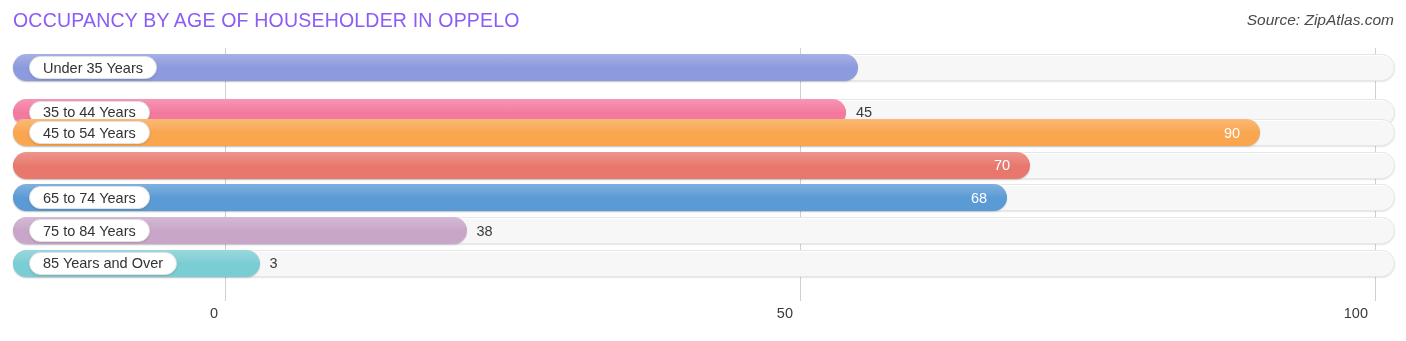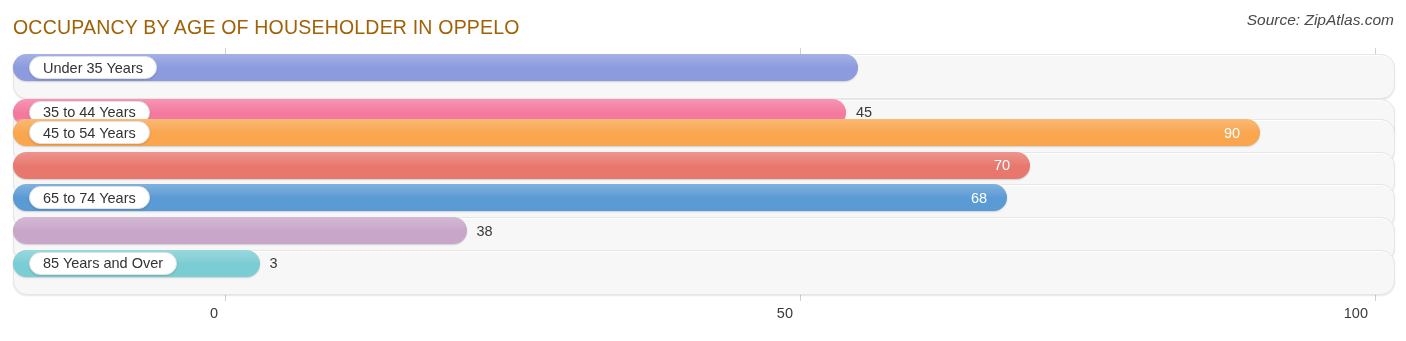--- a/index.html
+++ b/index.html
@@ -18,24 +18,24 @@
 
   
   .header {
     position: absolute;
     top: 0; left: 0; right: 0;
     height: 42px;
   }
   .chart-title {
     position: absolute;
     left: 13px;
-    top: 16px;
+    top: 9px;
     font-size: 19.5px;
     letter-spacing: 0.2px;
-    color: #a16207;
+    color: #8b5cf6;
     font-weight: 400;
     white-space: nowrap;
   }
   .source-note {
     position: absolute;
     right: 12px;
     top: 11px;
     font-size: 15.5px;
     font-style: italic;
     color: #4a4a4a;
@@ -63,21 +63,21 @@
     bottom: 0;
     width: 1px;
     background: #d0d0d0;
   }
 
   
   .row {
     position: absolute;
     left: 13px;
     right: 11px;
-    height: 45px;
+    height: 27px;
   }
   .track {
     position: absolute;
     inset: 0;
     border-radius: 14px;
     background: #f7f7f7;
     border: 1px solid #e6e6e6;
     box-shadow: 0 1px 1.5px rgba(0,0,0,0.10), inset 0 1px 0 rgba(255,255,255,0.9);
     box-sizing: border-box;
   }
@@ -206,20 +206,21 @@
           <div class="bar-inner-sheen"></div>
         </div>
         <div class="cat-pill">65 to 74 Years</div>
         <div class="value-in" style="left: 958px;">68</div>
       </div>
       <div class="row" style="top: 169px;">
         <div class="track"></div>
         <div class="bar" style="width: 453.5px; background: rgb(200, 166, 201);">
           <div class="bar-inner-sheen"></div>
         </div>
+        <div class="cat-pill">75 to 84 Years</div>
         <div class="value-out" style="left: 463.5px;">38</div>
       </div>
       <div class="row" style="top: 201.6px;">
         <div class="track"></div>
         <div class="bar" style="width: 246.5px; background: rgb(123, 205, 212);">
           <div class="bar-inner-sheen"></div>
         </div>
         <div class="cat-pill">85 Years and Over</div>
         <div class="value-out" style="left: 256.5px;">3</div>
       </div>

